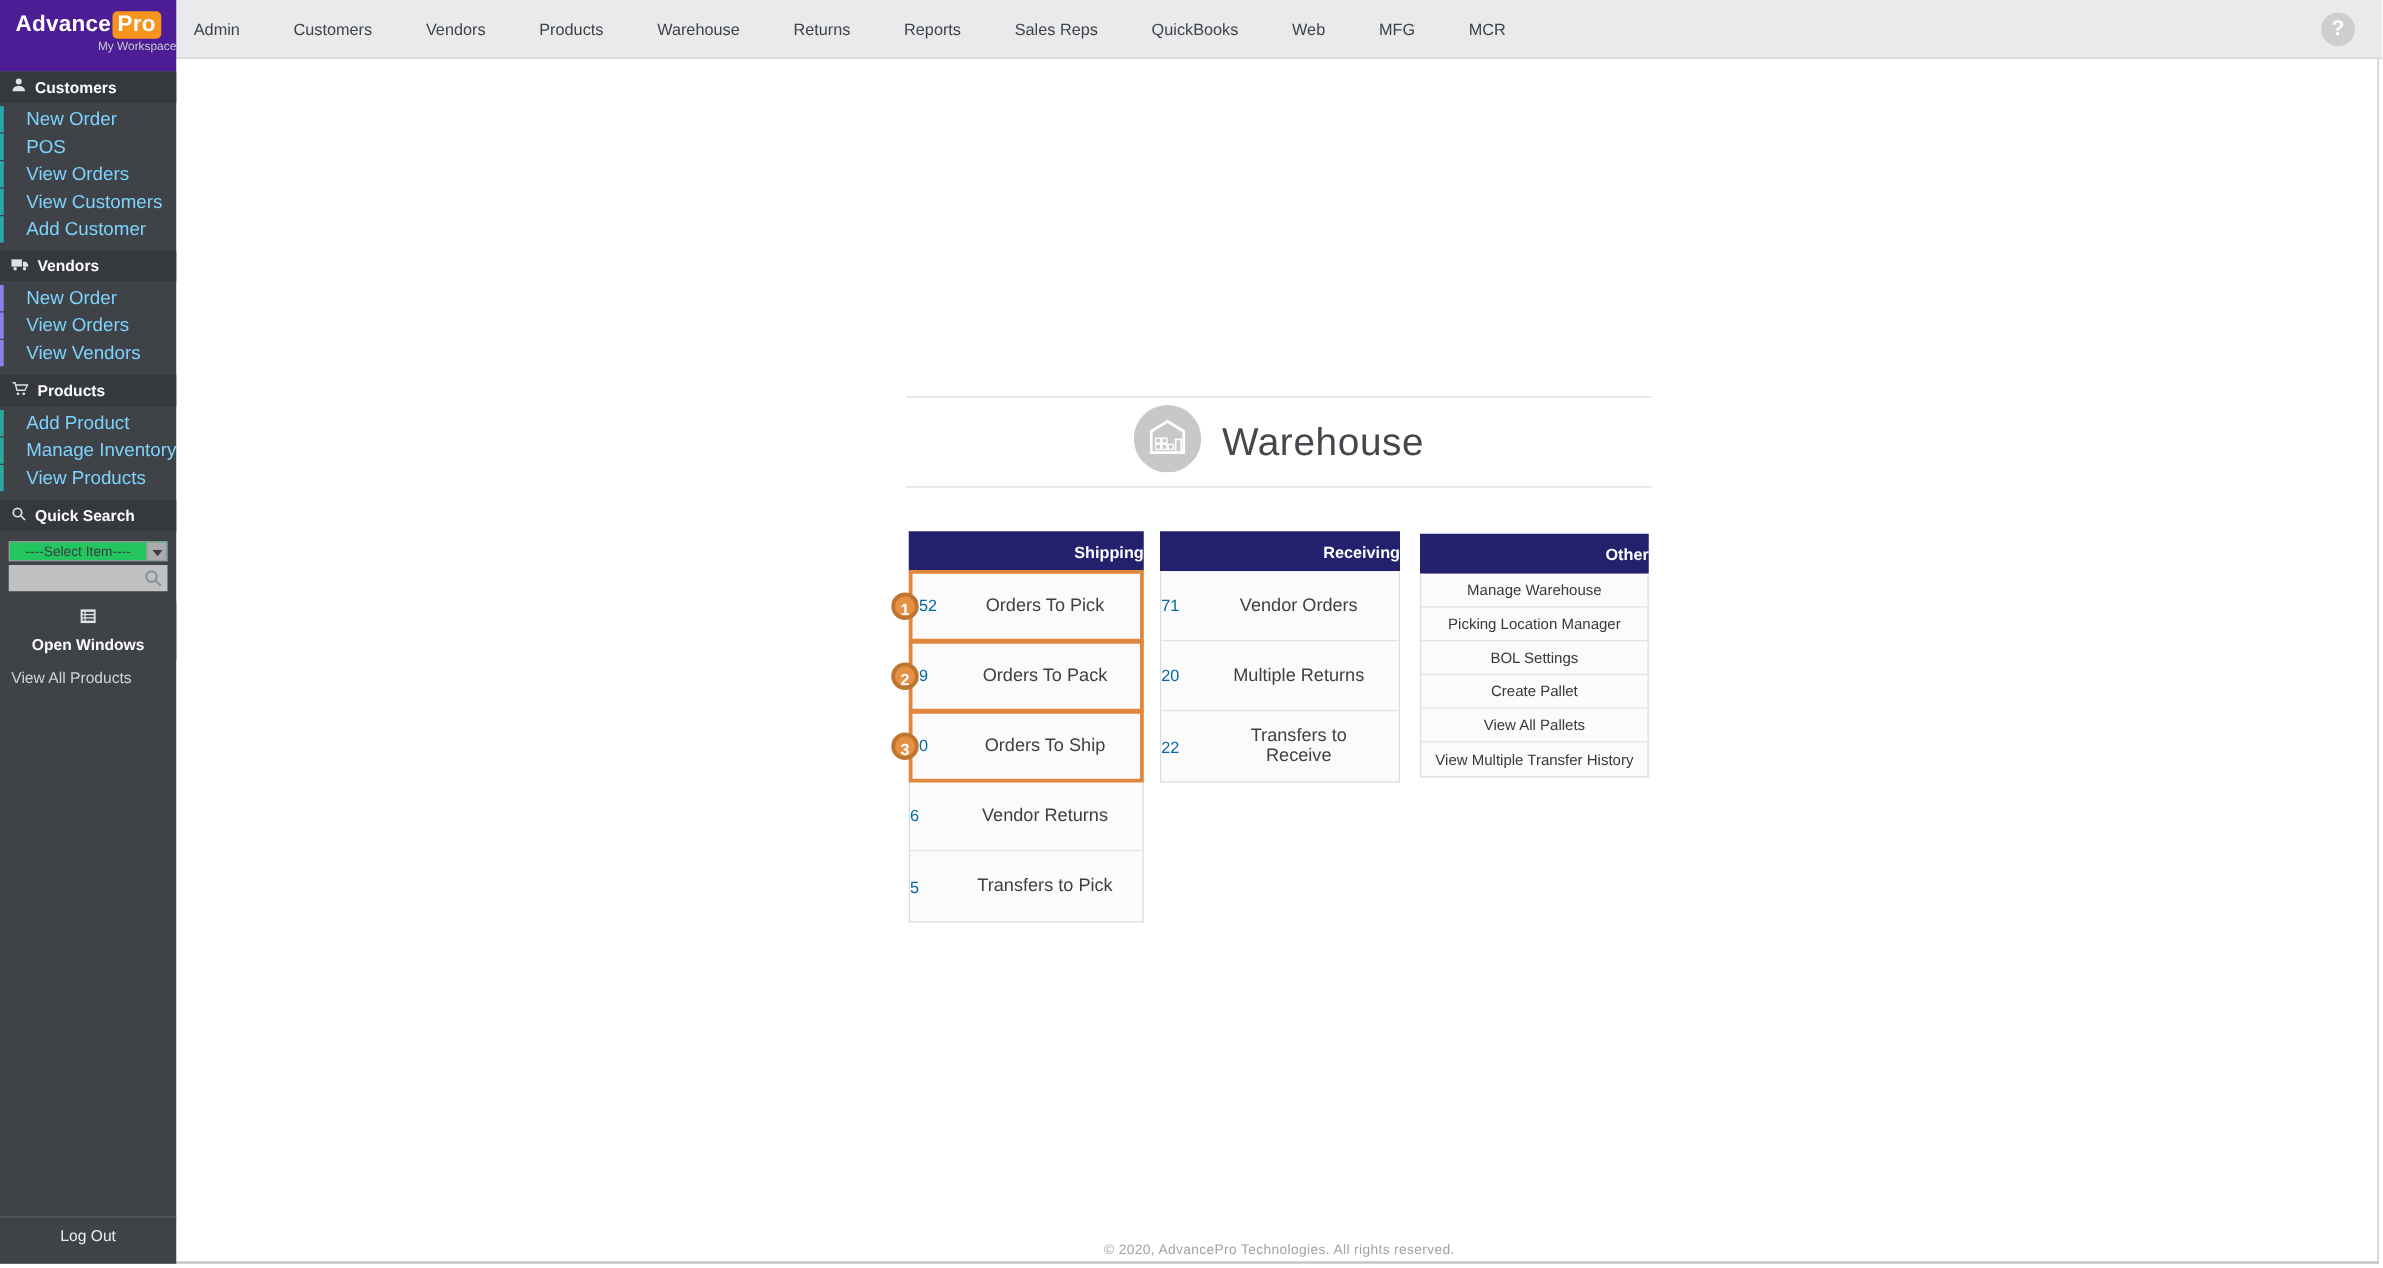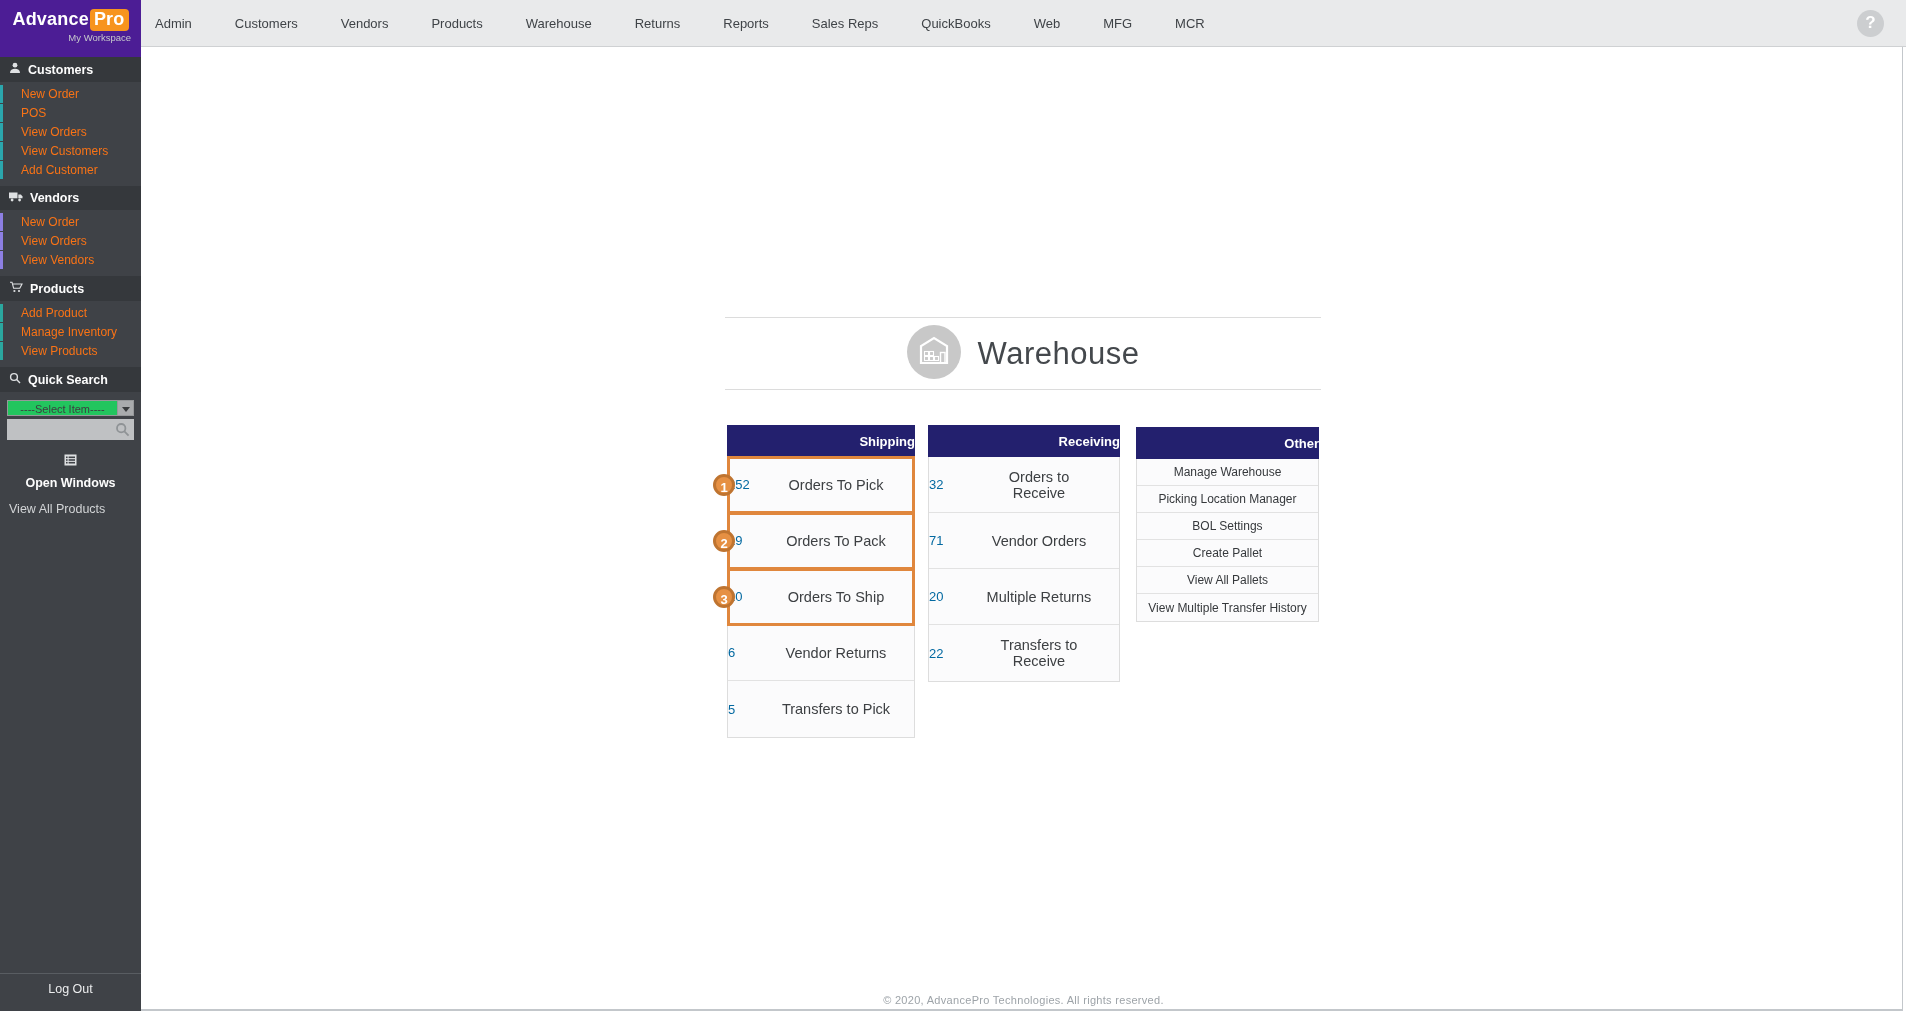--- a/index.html
+++ b/index.html
@@ -16,30 +16,30 @@
               border-radius:50%; background:#ccced0; color:#fff; font-weight:bold;
               font-size:17px; text-align:center; line-height:26px; cursor:pointer; }
 
   
   .logo { position:absolute; left:0; top:0; width:141px; height:57px;
           background:#4c1d95; z-index:3; }
   .logo-line1 { text-align:center; margin-top:9px; font-size:18px; font-weight:bold;
                 color:#fff; letter-spacing:0.2px; }
   .logo-pro { background:#f7941e; color:#fff; border-radius:4px; padding:0 4px 1px;
               margin-left:1px; display:inline-block; }
-  .logo-tagline { text-align:right; padding-right:10px; font-size:9.5px; color:#c6c9cc; margin-top:1px; }
+  .logo-tagline { text-align:right; font-size:9.5px; color:#c6c9cc; margin-top:1px; }
 
   
   .sidebar { position:absolute; left:0; top:57px; bottom:3px; width:141px;
              background:#3f4247; z-index:2; }
   .side-header { display:flex; align-items:center; gap:7px; background:#35383c;
                  padding:5px 9px; font-size:12.5px; font-weight:bold; color:#fdfdfd; }
   .side-list { list-style:none; margin:3px 0 7px; }
   .side-list li { position:relative; padding:2px 4px 2px 21px; margin:1px 0;
-                  font-size:12px; color:#f97316; cursor:pointer; white-space:nowrap; }
+                  font-size:15px; color:#7dd3fc; cursor:pointer; white-space:nowrap; }
   .side-list li::before { content:""; position:absolute; left:0; top:0; bottom:0; width:3px; }
   .sec-customers li::before { background:#2ba6ad; }
   .sec-vendors   li::before { background:#8d7fe3; }
   .sec-products  li::before { background:#2ba79f; }
 
   .qs-select { display:flex; margin:8px 7px 3px; height:16px; background:#22c55e;
                border:1px solid #96989a; cursor:pointer; }
   .qs-select-text { flex:1; font-size:11px; color:#3c3e40; text-align:center;
                     line-height:16px; overflow:hidden; white-space:nowrap; }
   .qs-select-arrow { width:16px; border-left:1px solid #96989a; background:#a9abad;
@@ -266,24 +266,20 @@
           <a class="count">5</a>
           <span class="rlabel">Transfers to Pick</span>
         </div>
       </div>
     </div>
 
     <div class="tbl tbl-receiving">
       <div class="tbl-head">Receiving</div>
       <div class="tbl-body">
         <div class="trow">
-          <a class="count">32</a>
-          <span class="rlabel">Orders to Receive</span>
-        </div>
-        <div class="trow">
           <a class="count">71</a>
           <span class="rlabel">Vendor Orders</span>
         </div>
         <div class="trow">
           <a class="count">20</a>
           <span class="rlabel">Multiple Returns</span>
         </div>
         <div class="trow">
           <a class="count">22</a>
           <span class="rlabel">Transfers to Receive</span>

